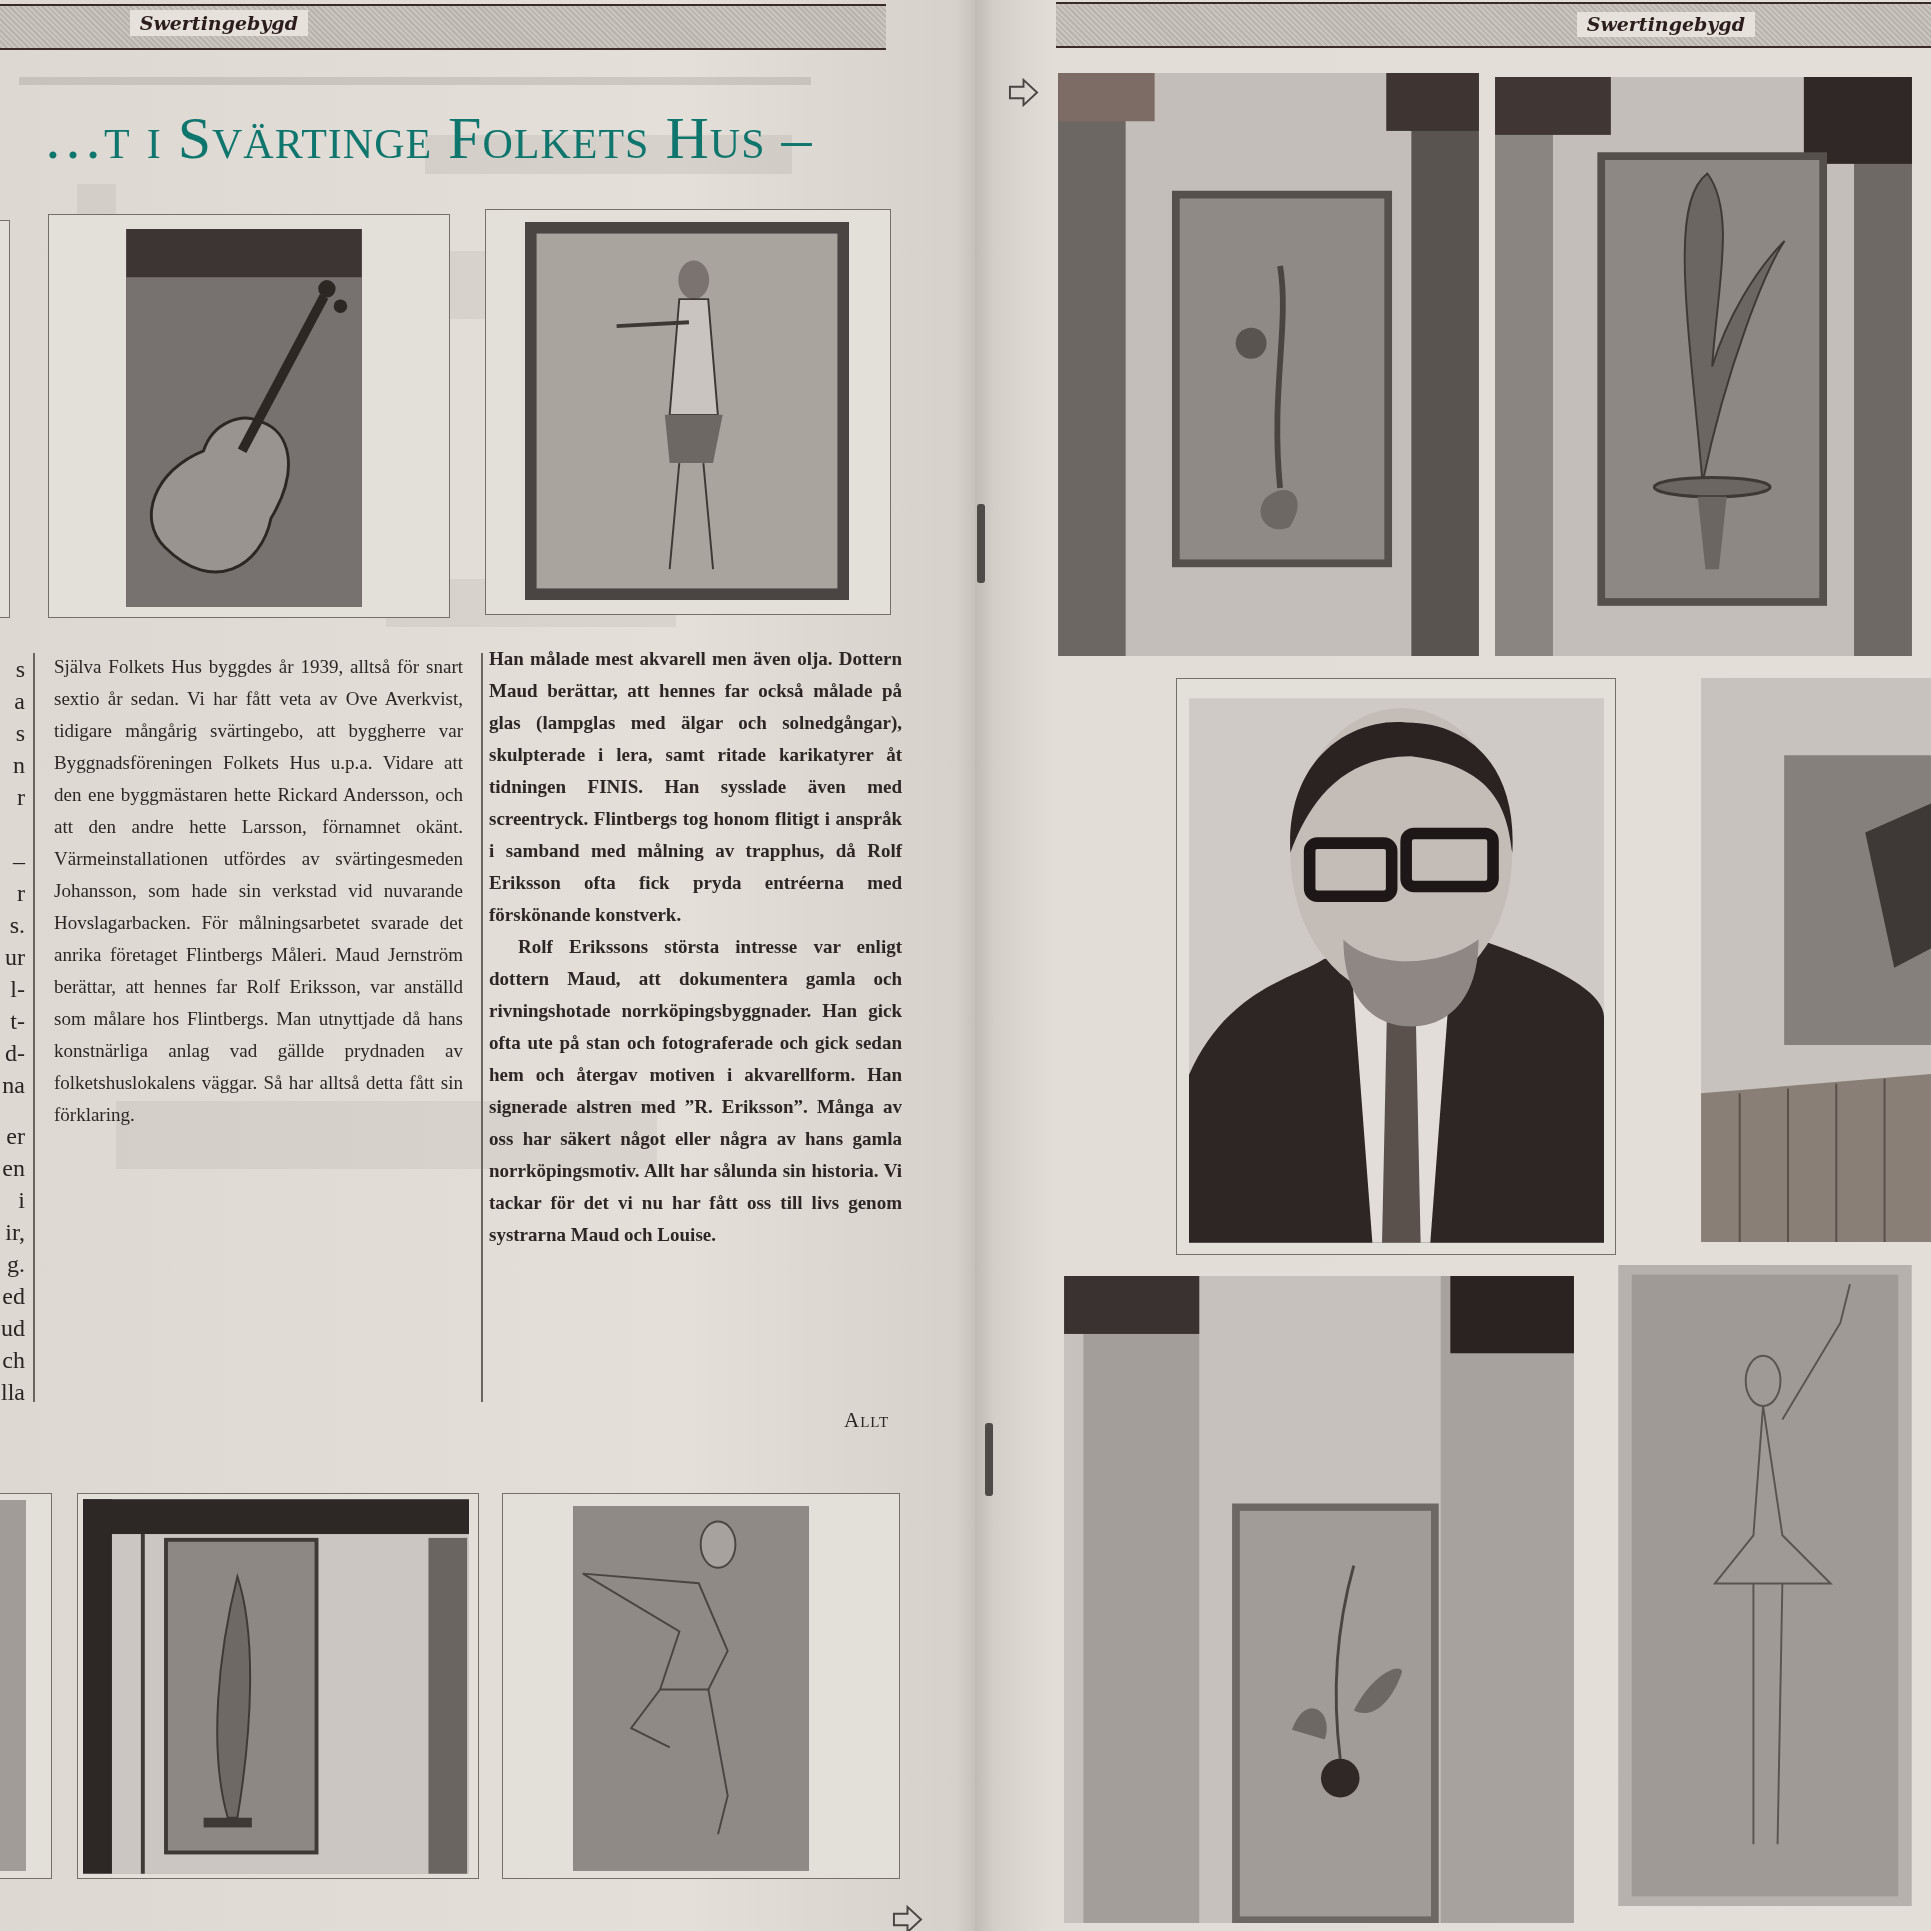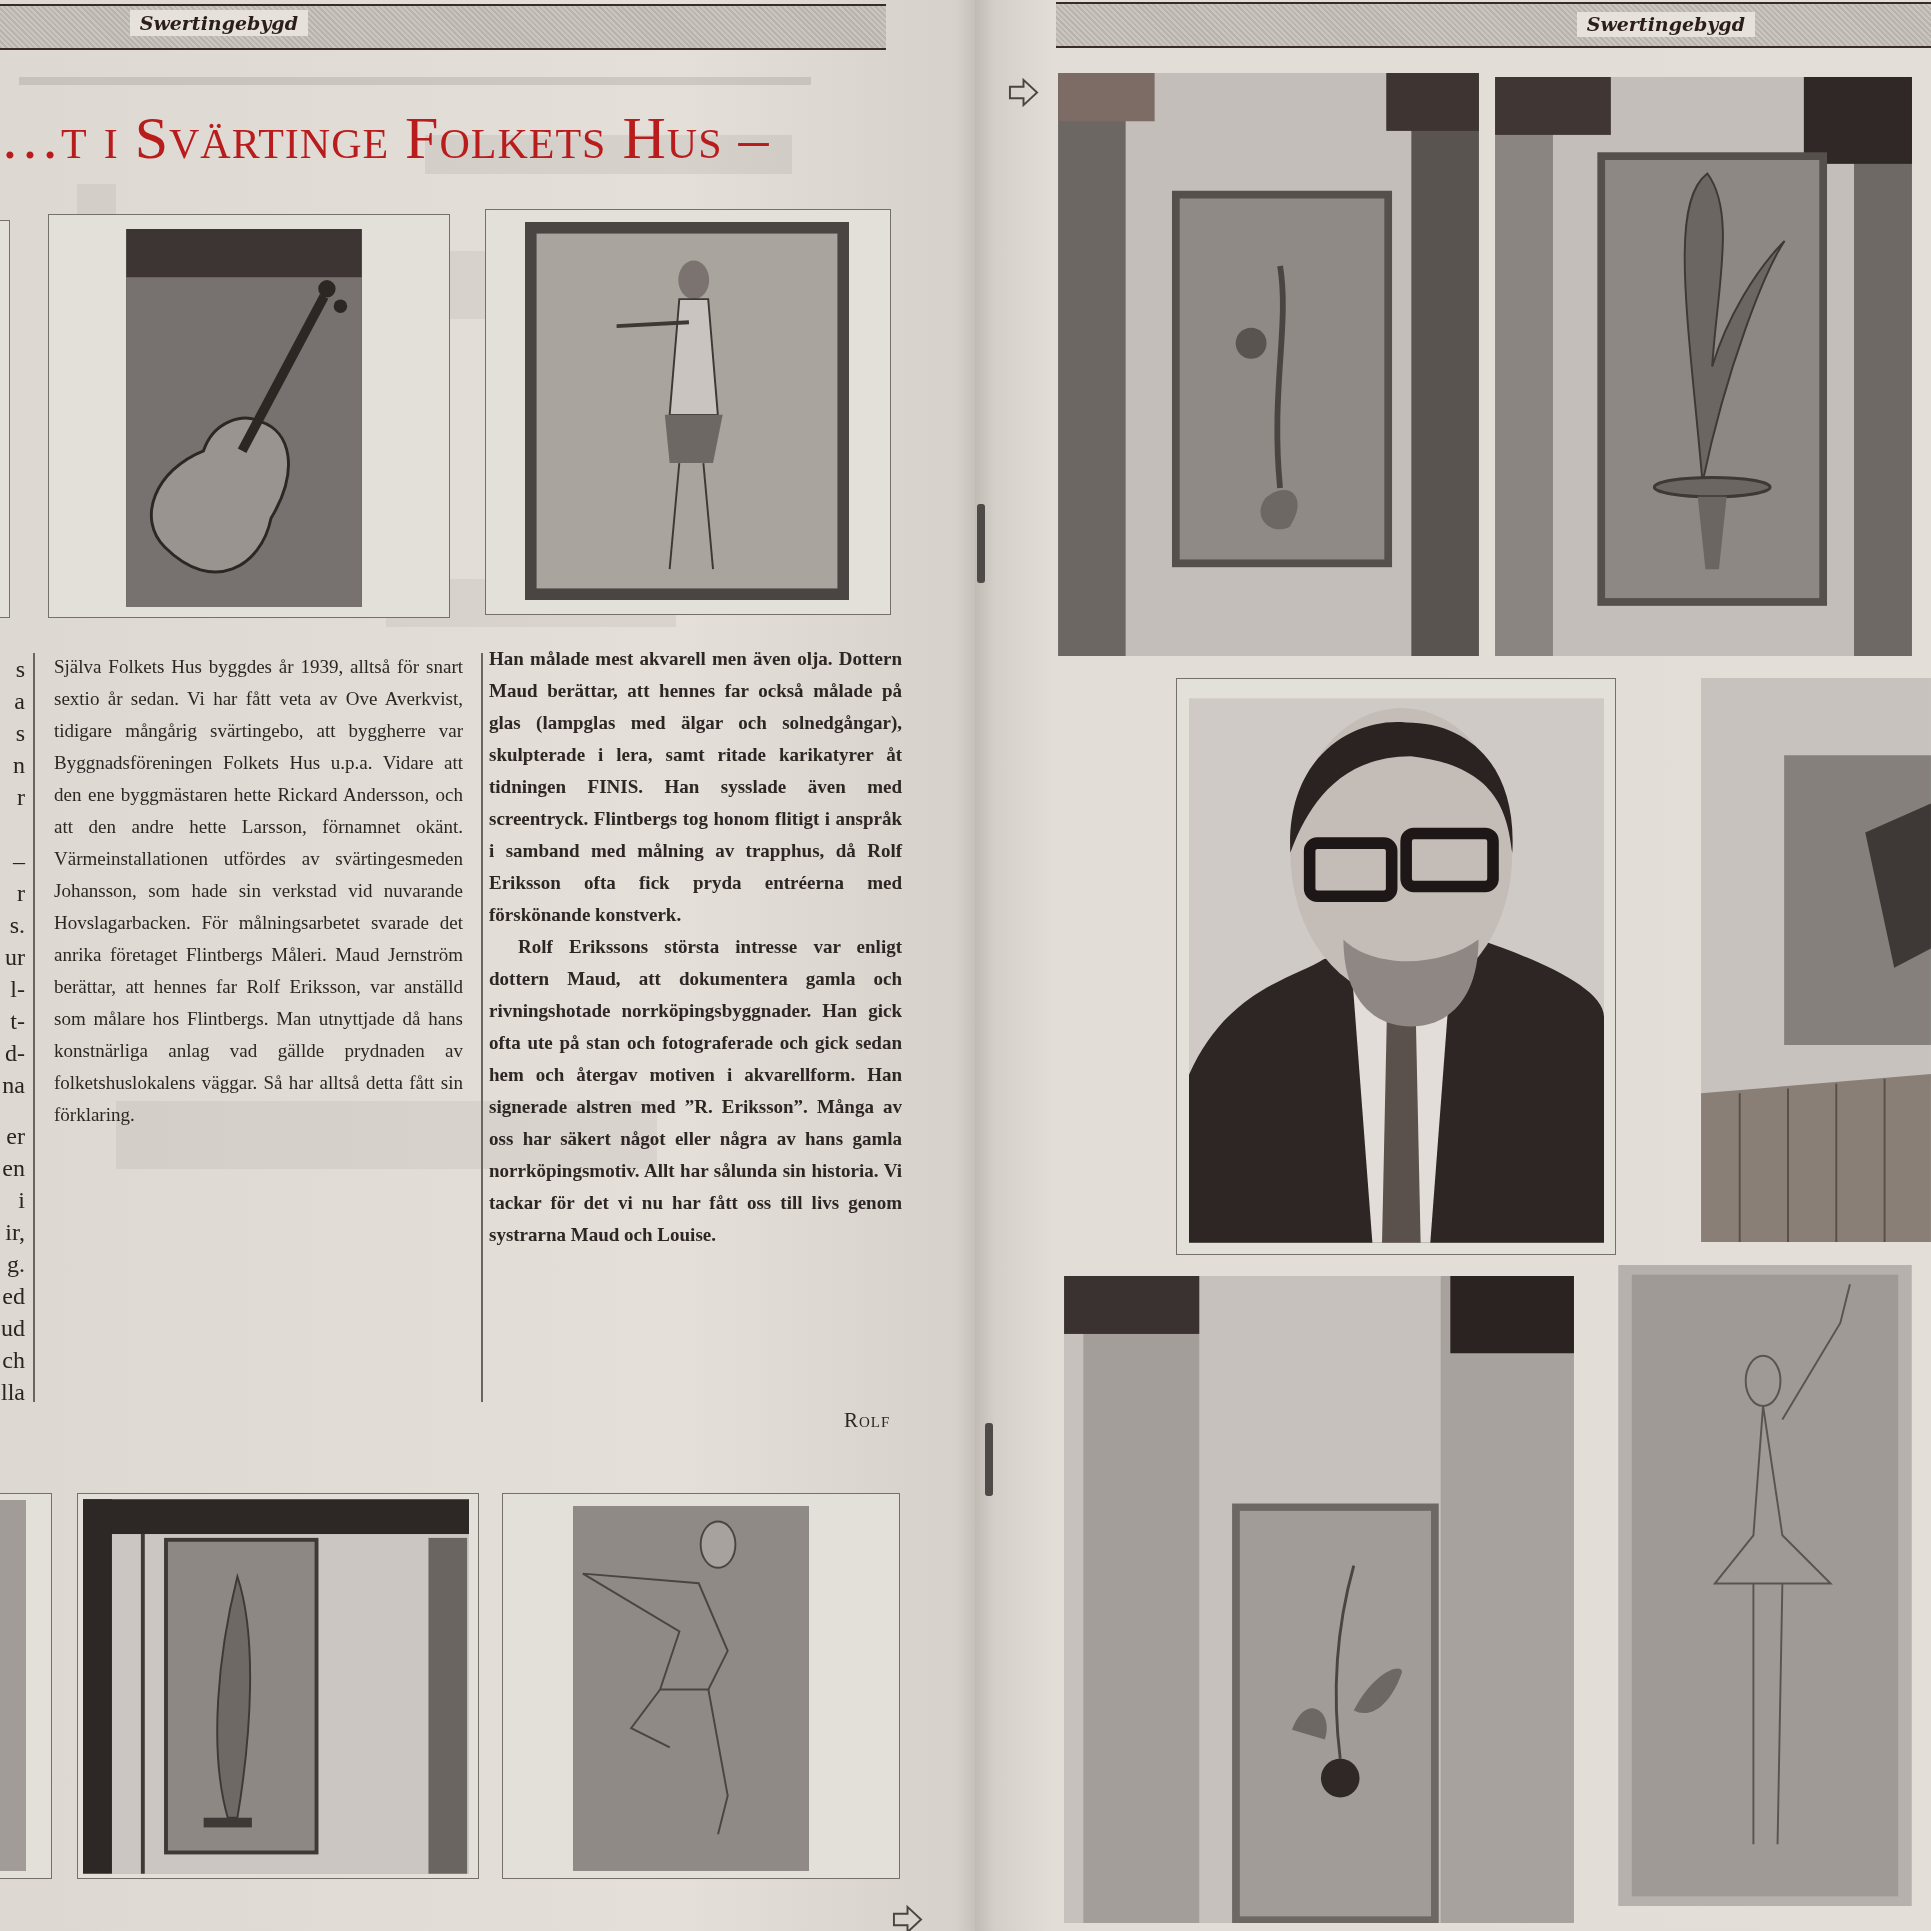--- a/index.html
+++ b/index.html
@@ -15,21 +15,21 @@
     background:linear-gradient(90deg,#cfcac4 0%,#e2ddd7 8%,#e3ded8 100%); }
   .gutter { position:absolute; left:956px; top:0; width:39px; height:1931px;
     background:linear-gradient(90deg,rgba(0,0,0,0) 0%,rgba(90,80,75,0.12) 50%,rgba(0,0,0,0) 100%); }
 
   .masthead { position:absolute; height:42px; border-top:2.9px solid #3a2a28; border-bottom:2.9px solid #3a2a28;
     background:repeating-linear-gradient(45deg,#b9b3ad 0 1.9px,#cbc5bf 1.9px 3.9px); }
   .masthead .name { position:absolute; top:3.9px; background:#e6e1db; padding:1.9px 9.7px;
     font-family:"DejaVu Serif", serif; font-weight:bold; font-size:19px; letter-spacing:0px; color:#2b1d1c; font-style:italic; }
 
   .headline { position:absolute; left:0; top:104px; width:898px; white-space:nowrap;
-    font-size:60px; color:#b91c1c; letter-spacing:1px; font-variant:small-caps; }
+    font-size:60px; color:#0f766e; letter-spacing:1px; font-variant:small-caps;padding-left:43px; }
 
   .ghost { position:absolute; left:0; top:58px; width:908px; height:1410px; opacity:0.18; }
   .ghost div { position:absolute; background:#6a625d; }
 
   .photo-frame { position:absolute; border:1.9px solid #76706b; background:#e3dfd9; }
   .photo { position:absolute; overflow:hidden; }
   .photo svg { width:100%; height:100%; display:block; }
 
   .col { position:absolute; font-size:19px; line-height:32px; text-align:justify; color:#2e2624; }
   .col p { margin:0; }
@@ -126,21 +126,21 @@
   <p>Själva Folkets Hus byggdes år 1939, alltså för snart sextio år sedan. Vi har fått veta av Ove Averkvist, tidigare mångårig svärtingebo, att byggherre var Byggnadsföreningen Folkets Hus u.p.a. Vidare att den ene byggmästaren hette Rickard Andersson, och att den andre hette Larsson, förnamnet okänt. Värmeinstallationen utfördes av svärtingesmeden Johansson, som hade sin verkstad vid nuvarande Hovslagarbacken. För målningsarbetet svarade det anrika företaget Flintbergs Måleri. Maud Jernström berättar, att hennes far Rolf Eriksson, var anställd som målare hos Flintbergs. Man utnyttjade då hans konstnärliga anlag vad gällde prydnaden av folketshuslokalens väggar. Så har alltså detta fått sin förklaring.</p>
 </div>
 
 <div class="col-rule" style="left:481px;top:653px;height:749px;"></div>
 
 <div class="col" style="left:489px;top:643px;width:413px;font-weight:bold;">
   <p>Han målade mest akvarell men även olja. Dottern Maud berättar, att hennes far också målade på glas (lampglas med älgar och solnedgångar), skulpterade i lera, samt ritade karikatyrer åt tidningen FINIS. Han sysslade även med screentryck. Flintbergs tog honom flitigt i anspråk i samband med målning av trapphus, då Rolf Eriksson ofta fick pryda entréerna med förskönande konstverk.</p>
   <p class="indent">Rolf Erikssons största intresse var enligt dottern Maud, att dokumentera gamla och rivningshotade norrköpingsbyggnader. Han gick ofta ute på stan och fotograferade och gick sedan hem och återgav motiven i akvarellform. Han signerade alstren med ”R. Eriksson”. Många av oss har säkert något eller några av hans gamla norrköpingsmotiv. Allt har sålunda sin historia. Vi tackar för det vi nu har fått oss till livs genom systrarna Maud och Louise.</p>
 </div>
 
-<div class="byline" style="left:844px;top:1408px;">Rolf</div>
+<div class="byline" style="left:844px;top:1408px;">Allt</div>
 
 <div class="photo-frame" style="left:-3.9px;top:1493px;width:54px;height:384px;">
   <div class="photo" style="left:0;top:5.8px;width:29px;height:371px;background:#a29c98;"></div>
 </div>
 
 <div class="photo-frame" style="left:77px;top:1493px;width:400px;height:384px;">
   <div class="photo" style="left:4.8px;top:4.8px;width:386px;height:375px;background:#c9c4bf;">
     <svg viewBox="0 0 400 388">
       <rect width="400" height="388" fill="#cbc6c1"></rect>
       <rect width="400" height="36" fill="#2d2726"></rect>

